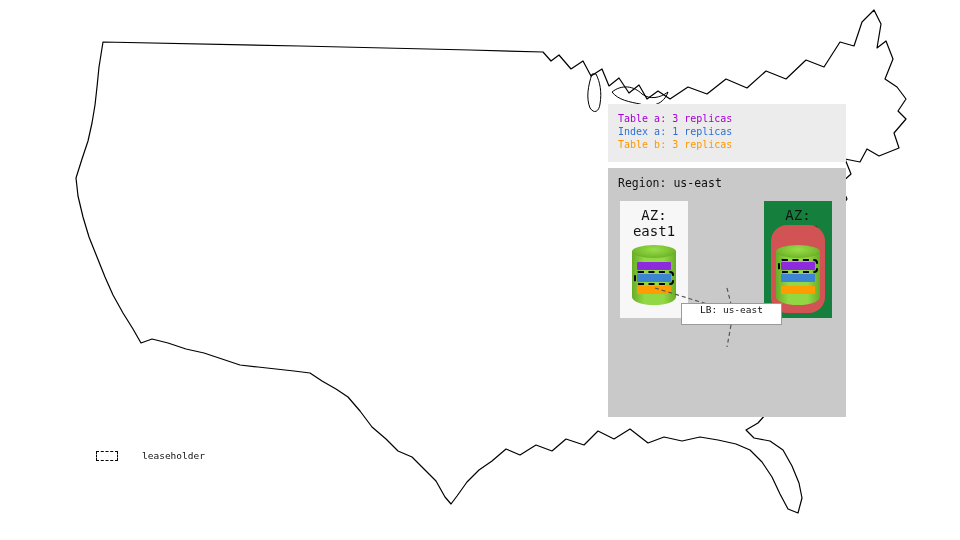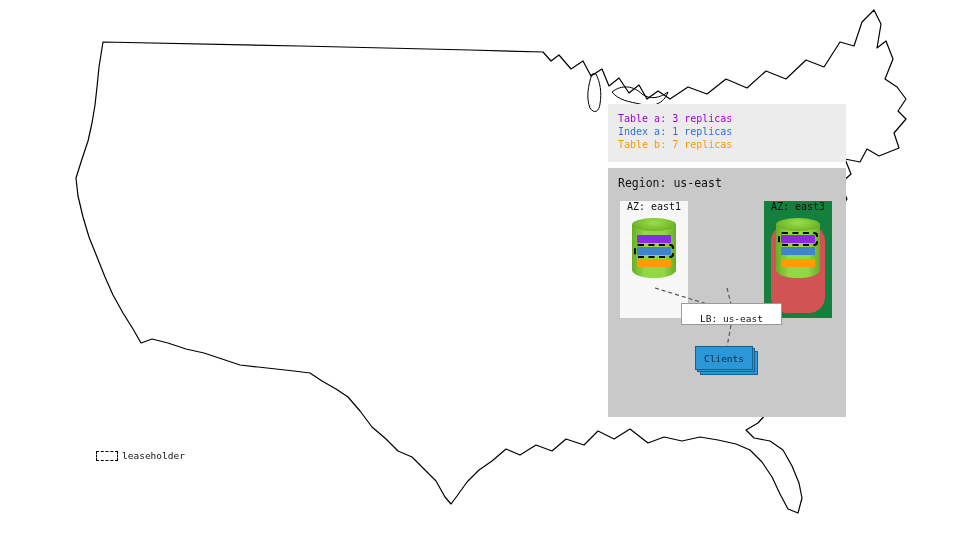--- a/index.html
+++ b/index.html
@@ -29,21 +29,21 @@
     position:absolute; left:10px; top:8px; font-size:11.5px; color:#111;
   }
 
   
   .az {
     position:absolute; top:33px; width:68px; height:117px; background:#f7f7f7;
   }
   .az.az1 { left:12px; }
   .az.az2 { left:84px; }
   .az.az3 { left:156px; background:#15803d; }
-  .az-label { text-align:center; font-size:10px; color:#111; margin-top:0; }
+  .az-label { text-align:center; font-size:14px; color:#111; margin-top:6px; }
   .capsule {
     position:absolute; left:7px; top:24px; width:54px; height:88px;
     background:#d25353; border-radius:16px;
   }
 
   
   .cyl { position:relative; width:44px; height:64px; margin:6px auto 0; }
   .cyl-body {
     position:absolute; top:6px; left:0; width:44px; height:54px;
     background:linear-gradient(90deg,#69ad27,#92d844 28%,#92d844 72%,#69ad27);
@@ -60,42 +60,42 @@
   .bar { width:34px; height:8px; border-radius:1px; }
   .bar.purple { background:#8e2add; }
   .bar.blue   { background:#3d85d0; }
   .bar.orange { background:#ff9d00; }
   .bar.lease  { outline:2px dashed #000; outline-offset:1px; }
 
   
   .lb {
     position:absolute; left:681px; top:303px; width:99px; height:20px;
     background:#ffffff; border:1px solid #9a9a9a; font-size:9.5px; color:#111;
-    display:flex; align-items:flex-end; justify-content:center;
+    display:flex; align-items:flex-start; justify-content:center;
   }
 
   
   .clients-stack { position:absolute; left:695px; top:346px; width:66px; height:32px; }
   .clients-layer {
     position:absolute; width:56px; height:22px;
     background:#2b97d9; border:1px solid #17608f;
   }
   .clients-layer.b2 { left:5px; top:5px; }
   .clients-layer.b1 { left:2px; top:2px; }
   .clients-layer.front {
     left:0; top:0; display:flex; align-items:center; justify-content:center;
     font-size:9.5px; color:#082b42;
   }
 
   
   .connectors { position:absolute; left:0; top:0; pointer-events:none; }
 
   
   .lease-key {
-    position:absolute; left:96px; top:450px; display:flex; align-items:center; gap:4px;
+    position:absolute; left:96px; top:450px; display:flex; align-items:center; gap:24px;
   }
   .lease-swatch { width:20px; height:8px; border:1.5px dashed #000; background:#fff; }
   .lease-key-label { font-size:9.5px; color:#111; }
 </style>
 </head>
 <body>
 
 <div class="stage">
 
   <svg class="map-svg" width="960" height="540" viewBox="0 0 960 540">
@@ -115,21 +115,21 @@
          L222 359 L204 353 L186 349 L168 343 L152 339 L141 343
          L133 329 L123 313 L113 295 L105 277 L97 257 L89 237 L83 217 L78 196 L76 178
          L82 159 L88 141 L92 123 L95 105 L97 87 L99 67 L103 42 Z" fill="none" stroke="#000" stroke-width="1.2" stroke-linejoin="round"></path>
     <path d="M592 74 C588 86 586 98 590 108 C594 114 599 112 600 104 C602 92 600 82 596 74 Z" fill="none" stroke="#000" stroke-width="1"></path>
     <path d="M612 92 C622 84 634 86 642 94 C650 100 660 98 668 92 C664 104 652 108 640 104 C630 102 618 100 612 92 Z" fill="none" stroke="#000" stroke-width="1"></path>
   </svg>
 
   <div class="legend-box">
     <div class="legend-line table-a">Table a: 3 replicas</div>
     <div class="legend-line index-a">Index a: 1 replicas</div>
-    <div class="legend-line table-b">Table b: 7 replicas</div>
+    <div class="legend-line table-b">Table b: 3 replicas</div>
   </div>
 
   <div class="region-box">
     <div class="region-label">Region: us-east</div>
 
     <div class="az az1">
       <div class="az-label">AZ: east1</div>
       <div class="cyl">
         <div class="cyl-body"></div>
         <div class="cyl-top"></div>
@@ -160,26 +160,19 @@
   <svg class="connectors" width="960" height="540" viewBox="0 0 960 540">
     <line x1="655" y1="288" x2="707" y2="304" stroke="#555" stroke-width="1.2" stroke-dasharray="4 3"></line>
     <line x1="727" y1="288" x2="731" y2="304" stroke="#555" stroke-width="1.2" stroke-dasharray="4 3"></line>
     <line x1="731" y1="325" x2="727" y2="347" stroke="#555" stroke-width="1.2" stroke-dasharray="4 3"></line>
   </svg>
 
   <div class="lb">
     <span>LB: us-east</span>
   </div>
 
-  <div class="clients-stack">
-    <div class="clients-layer b2"></div>
-    <div class="clients-layer b1"></div>
-    <div class="clients-layer front">
-      <span>Clients</span>
-    </div>
-  </div>
 
   <div class="lease-key">
     <span class="lease-swatch"></span>
     <span class="lease-key-label">leaseholder</span>
   </div>
 
 </div>
 
 </body></html>

